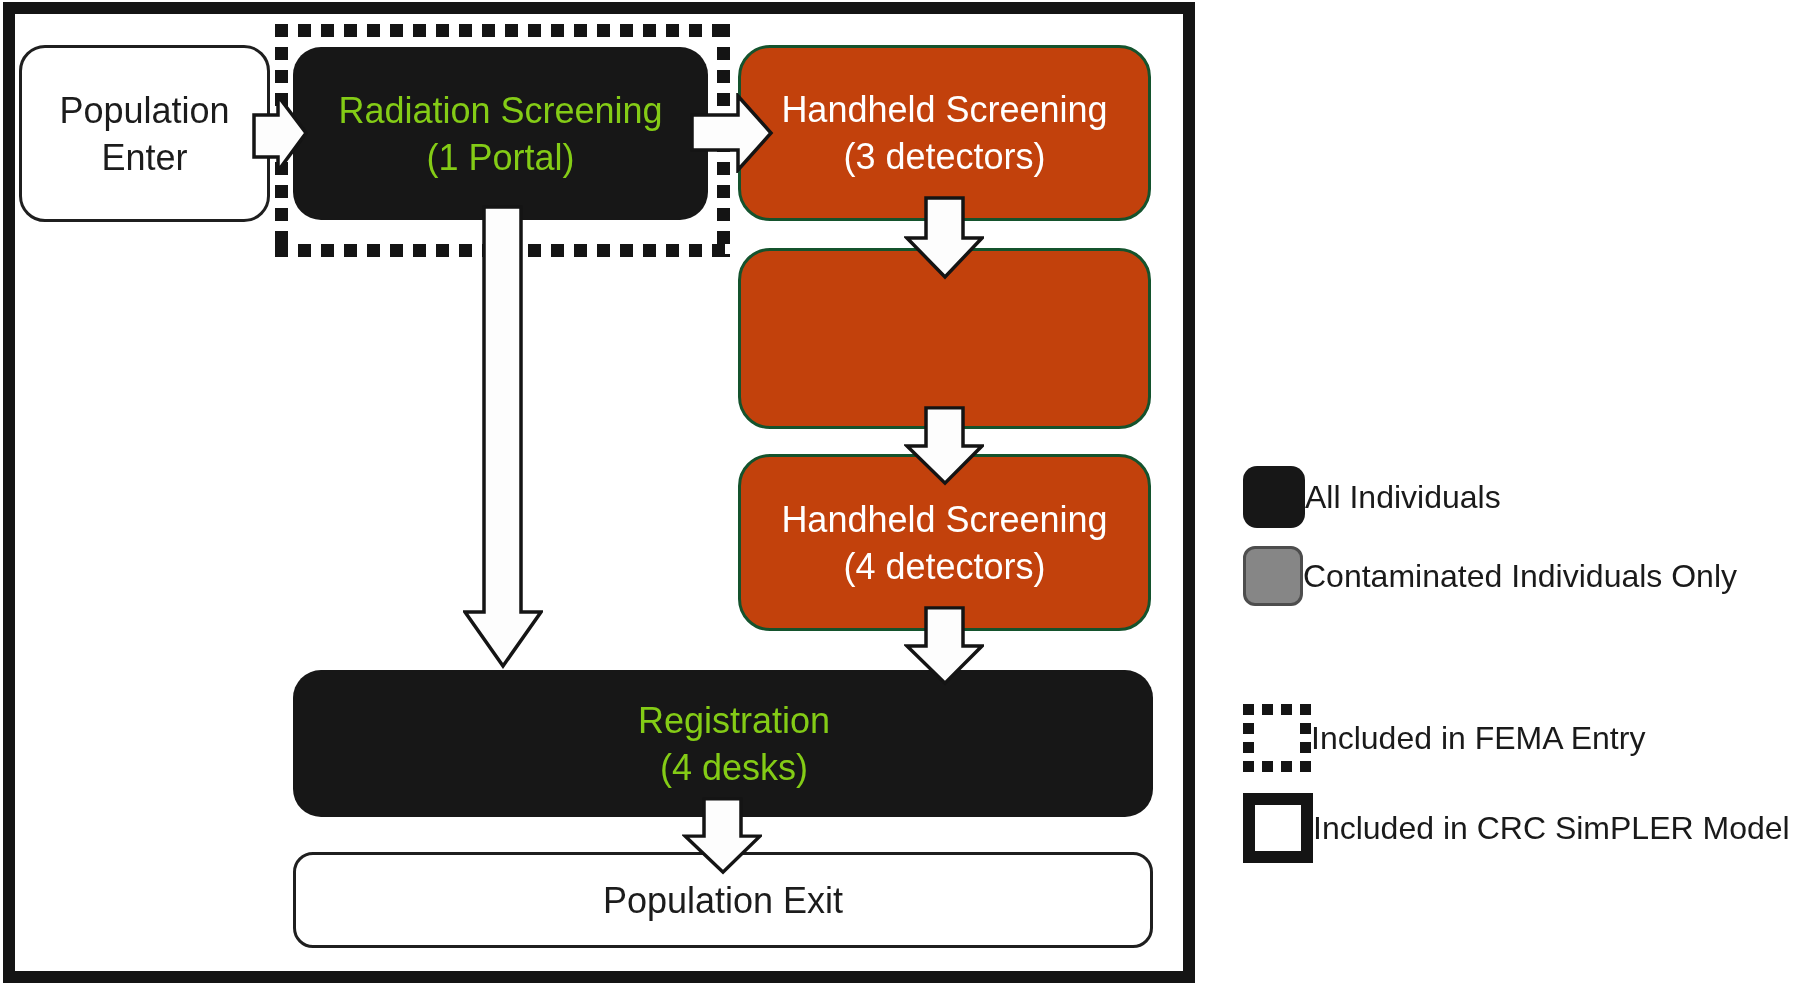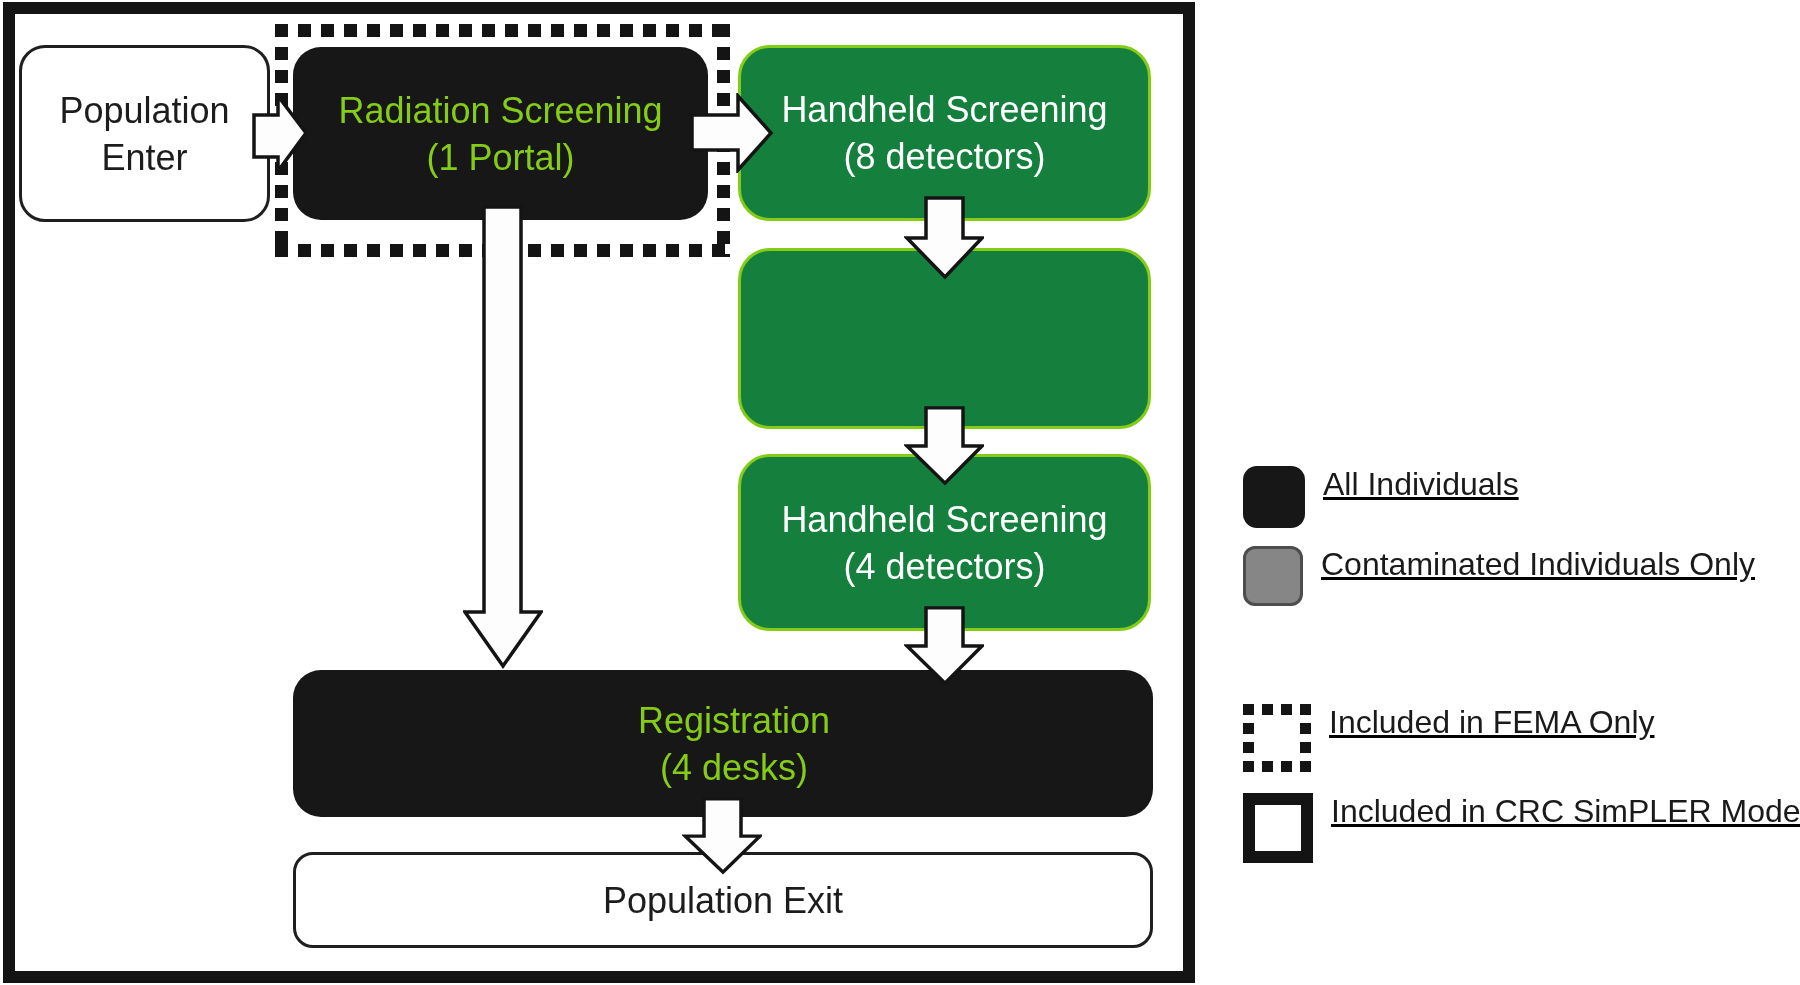--- a/index.html
+++ b/index.html
@@ -23,34 +23,34 @@
     background-position:left top,left bottom,left top,right top;
     background-size:100% 13px,100% 13px,13px 100%,13px 100%;
     background-repeat:no-repeat;
   }
   .node{
     position:absolute;display:flex;flex-direction:column;justify-content:center;
     align-items:center;text-align:center;box-sizing:border-box;
     font-size:36px;line-height:47px;z-index:2;
   }
   .node-black{background:#171717;color:#84cc16;border-radius:28px;}
-  .node-gray{background:#15803d;color:#ffffff;border:3px solid #84cc16;border-radius:32px;}
+  .node-gray{background:#c2410c;color:#ffffff;border:3px solid #14532d;border-radius:32px;}
   .node-white{background:#ffffff;color:#1c1c1c;border:3px solid #1f1f1f;}
   .n-pop-enter{left:19px;top:45px;width:251px;height:177px;border-radius:26px;}
   .n-radiation{left:293px;top:47px;width:415px;height:173px;}
   .n-handheld1{left:738px;top:45px;width:413px;height:176px;}
   .n-decon{left:738px;top:248px;width:413px;height:181px;}
   .n-handheld2{left:738px;top:454px;width:413px;height:177px;}
   .n-registration{left:293px;top:670px;width:860px;height:147px;padding-left:22px;}
   .n-pop-exit{left:293px;top:852px;width:860px;height:96px;border-radius:20px;}
   .arrow{position:absolute;z-index:3;}
   .arrow svg{display:block;width:100%;height:100%;}
   .arrow polygon{fill:#fdfdfd;stroke:#141414;stroke-width:3.5;stroke-linejoin:miter;}
   
-  .legend-row{position:absolute;display:flex;gap:18px;text-decoration:underline;}
+  .legend-row{position:absolute;display:flex;align-items:center;}
   .legend-label{font-size:32px;color:#1a1a1a;white-space:nowrap;}
   .sw{box-sizing:border-box;flex:0 0 auto;}
   .sw-black{width:62px;height:62px;background:#171717;border-radius:14px;}
   .sw-gray{width:60px;height:60px;background:#868686;border:3px solid #4d4d4d;border-radius:12px;}
   .sw-white{width:60px;height:60px;background:#fff;border:4px solid #1a1a1a;border-radius:12px;}
   .sw-dashed{
     width:68px;height:68px;background:#fff;
     background-image:
       repeating-linear-gradient(to right,#141414 0 11px,transparent 11px 19px),
       repeating-linear-gradient(to right,#141414 0 11px,transparent 11px 19px),
@@ -75,21 +75,21 @@
     <span>Enter</span>
   </div>
 
   <div class="node node-black n-radiation">
     <span>Radiation Screening</span>
     <span>(1 Portal)</span>
   </div>
 
   <div class="node node-gray n-handheld1">
     <span>Handheld Screening</span>
-    <span>(8 detectors)</span>
+    <span>(3 detectors)</span>
   </div>
 
   <div class="node node-gray n-decon">
   </div>
 
   <div class="node node-gray n-handheld2">
     <span>Handheld Screening</span>
     <span>(4 detectors)</span>
   </div>
 
@@ -150,21 +150,21 @@
   </div>
 
   <div class="legend-row" style="left:1243px;top:546px;">
     <div class="sw sw-gray"></div>
     <div class="legend-label">Contaminated Individuals Only</div>
   </div>
 
 
   <div class="legend-row" style="left:1243px;top:704px;">
     <div class="sw sw-dashed"></div>
-    <div class="legend-label">Included in FEMA Only</div>
+    <div class="legend-label">Included in FEMA Entry</div>
   </div>
 
   <div class="legend-row" style="left:1243px;top:793px;">
     <div class="sw sw-thick"></div>
     <div class="legend-label">Included in CRC SimPLER Model</div>
   </div>
 
 </div>
 
 </body></html>

